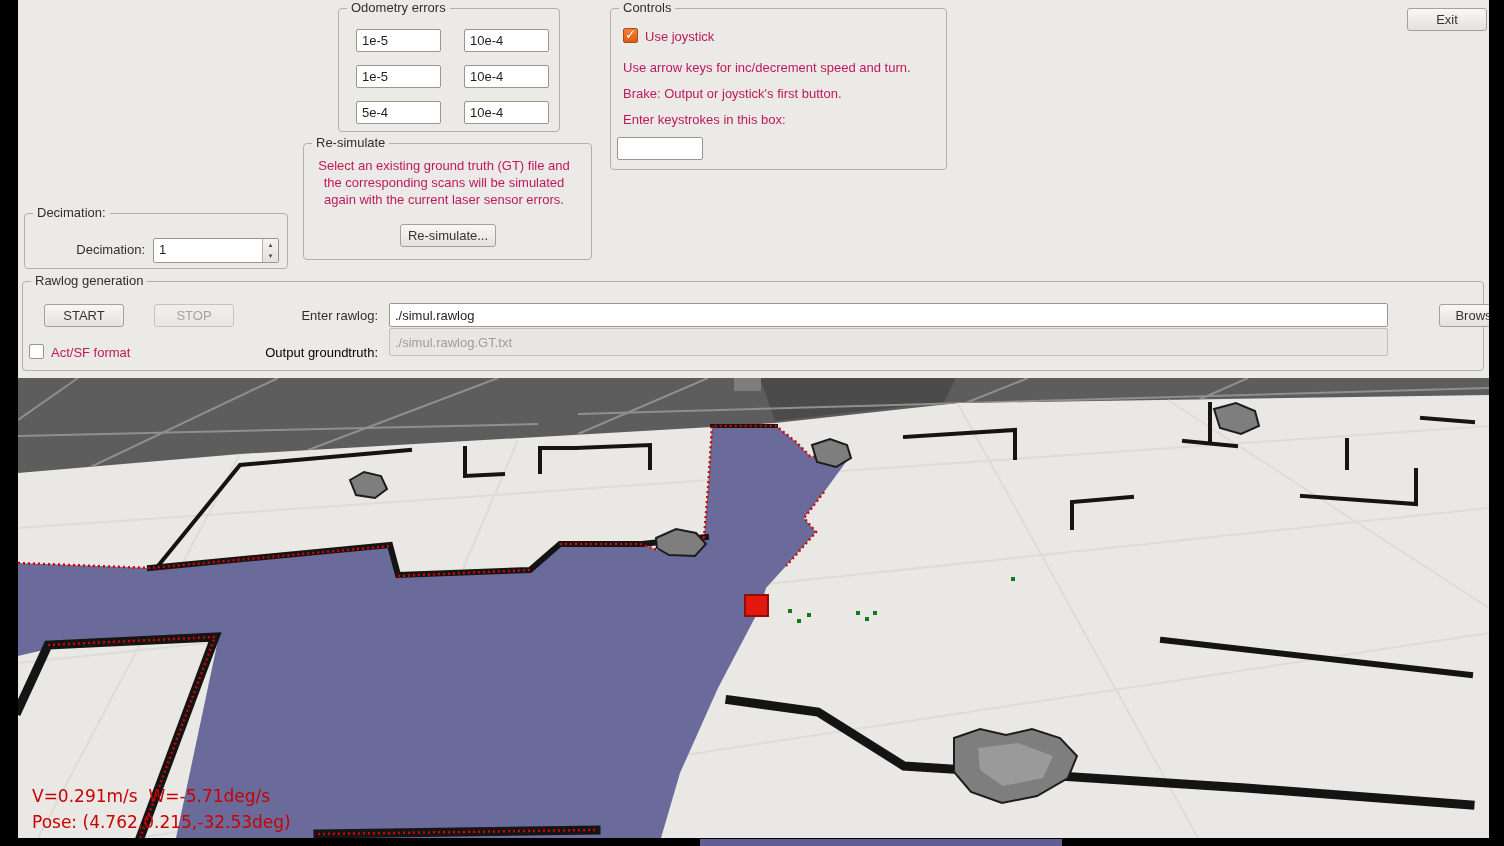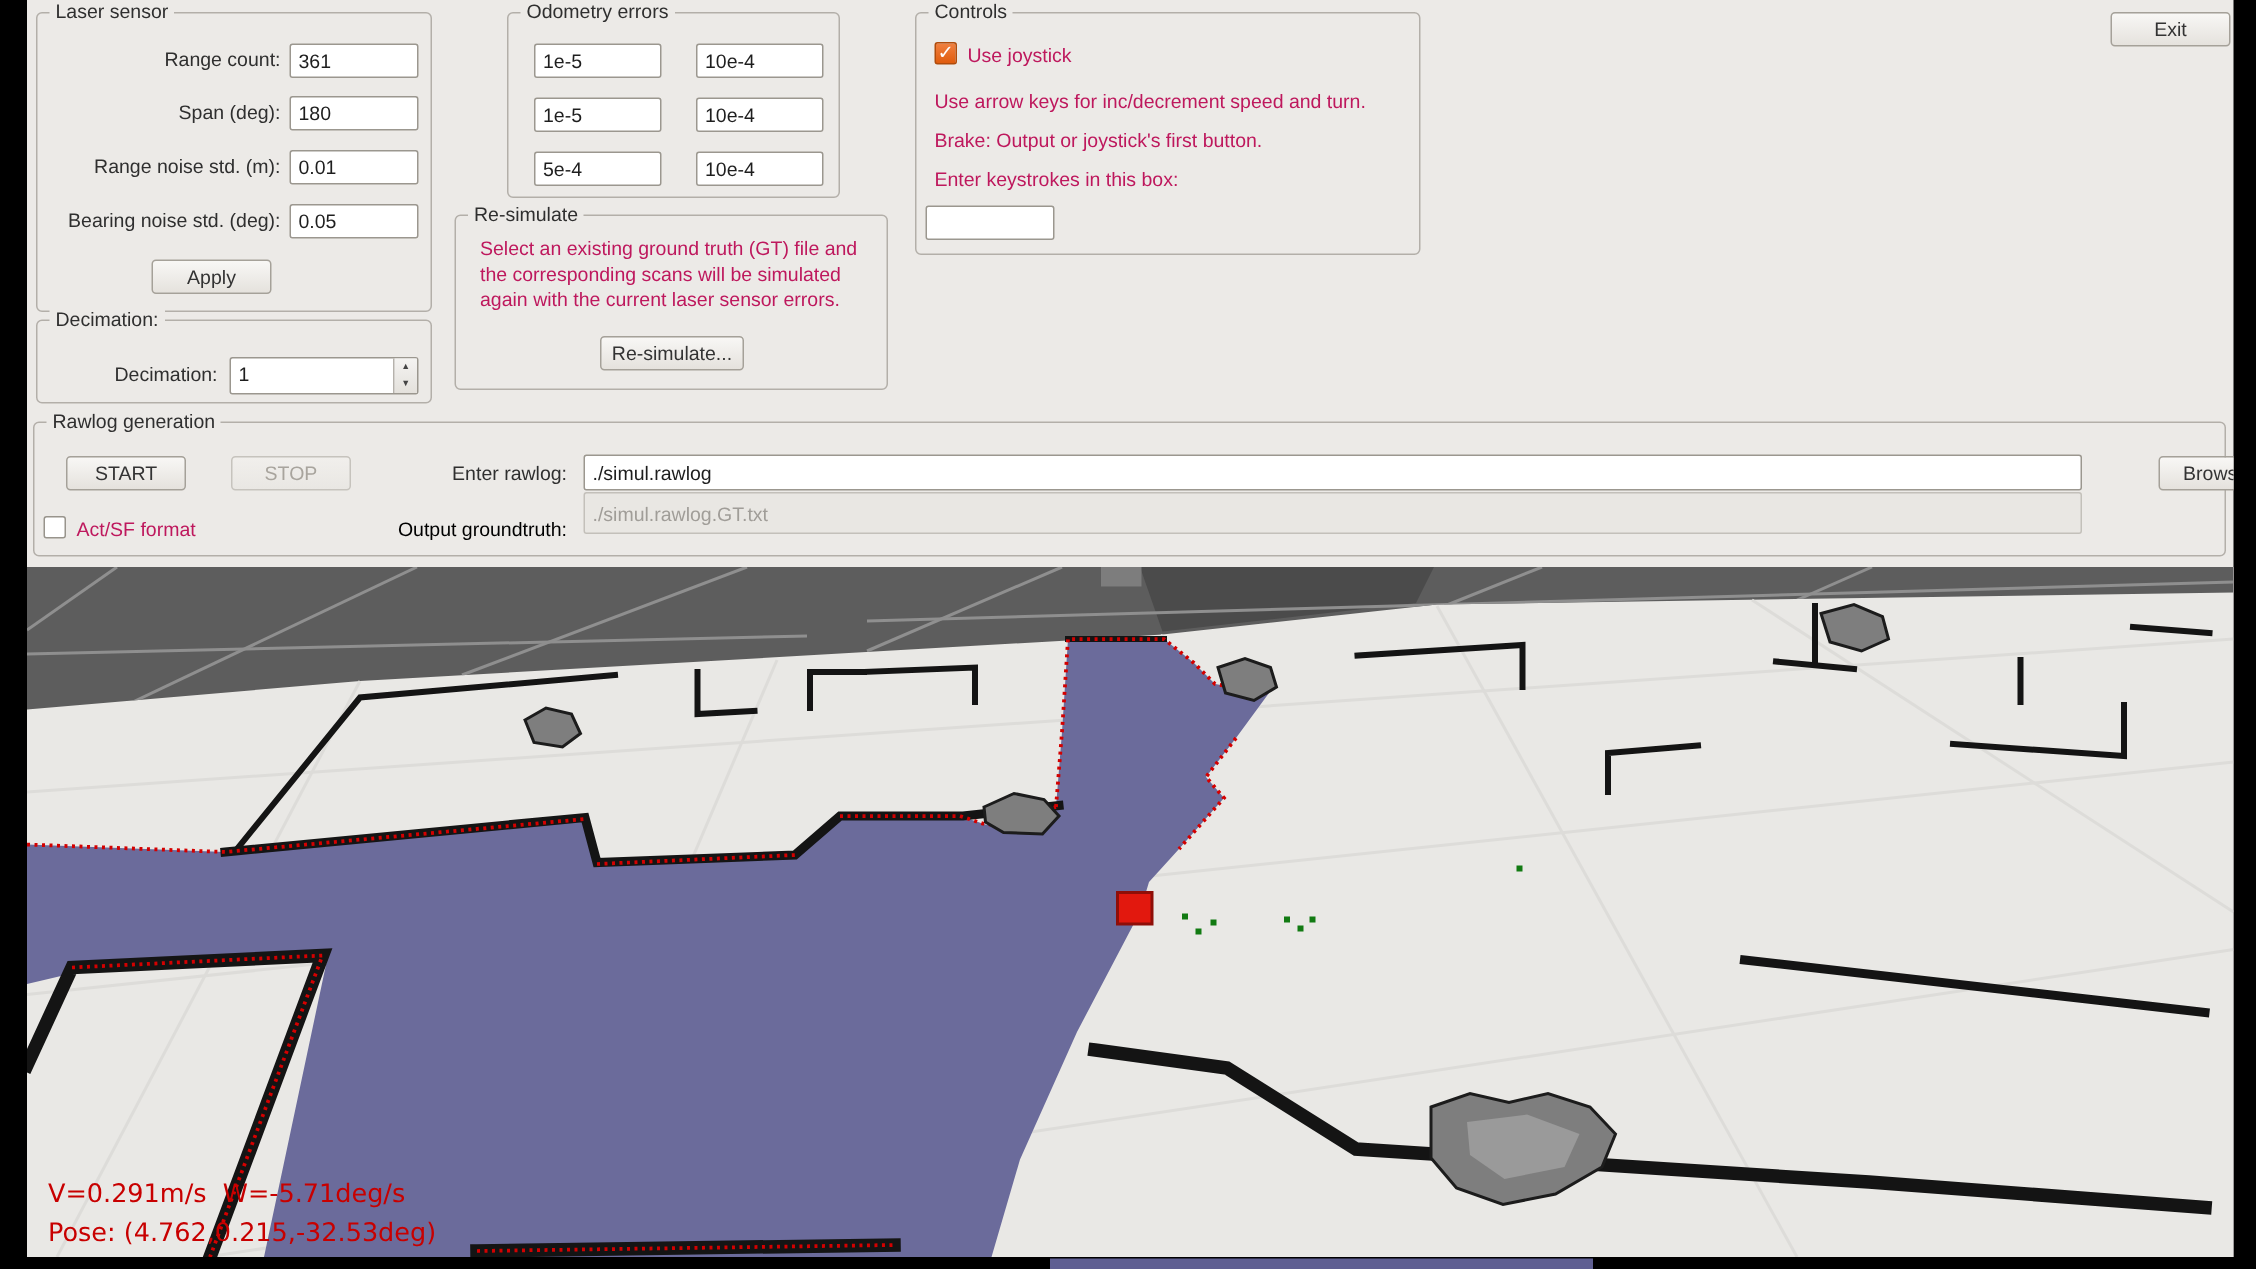--- a/index.html
+++ b/index.html
@@ -35,32 +35,20 @@
 
   #viewport{position:absolute;left:0;top:378px;width:1471px;height:460px;background:#e9e8e5;}
   .hud{position:absolute;color:#c80000;font:17px "DejaVu Sans","Liberation Sans",sans-serif;white-space:pre;}
   #bottomstrip{position:absolute;left:700px;top:839px;width:362px;height:7px;background:#5f5f92;}
 </style>
 </head>
 <body>
 
 <div id="app">
 
-  <div class="group" style="left:6px;top:8px;width:262px;height:198px;">
-    <span class="gtitle">Laser sensor</span>
-    <span class="rlbl" style="left:2px;top:23px;width:160px;">Range count:</span>
-    <input class="tin" style="left: 168px; top: 20px; width: 86px; height: 23px;" value="361">
-    <span class="rlbl" style="left:2px;top:58px;width:160px;">Span (deg):</span>
-    <input class="tin" style="left: 168px; top: 55px; width: 86px; height: 23px;" value="180">
-    <span class="rlbl" style="left:2px;top:94px;width:160px;">Range noise std. (m):</span>
-    <input class="tin" style="left: 168px; top: 91px; width: 86px; height: 23px;" value="0.01">
-    <span class="rlbl" style="left:2px;top:130px;width:160px;">Bearing noise std. (deg):</span>
-    <input class="tin" style="left: 168px; top: 127px; width: 86px; height: 23px;" value="0.05">
-    <div class="btn" style="left:76px;top:164px;width:80px;height:23px;">Apply</div>
-  </div>
 
   <div class="group" style="left:6px;top:213px;width:262px;height:54px;">
     <span class="gtitle">Decimation:</span>
     <span class="rlbl" style="left:28px;top:28px;width:92px;">Decimation:</span>
     <div class="spin" style="left:128px;top:24px;width:126px;height:25px;">
       <span class="sval">1</span>
       <div class="sbtns">
         <div class="sb">▲</div>
         <div class="sb">▼</div>
       </div>
@@ -72,21 +60,21 @@
     <input class="tin" style="left: 17px; top: 20px; width: 85px; height: 23px;" value="1e-5">
     <input class="tin" style="left: 125px; top: 20px; width: 85px; height: 23px;" value="10e-4">
     <input class="tin" style="left: 17px; top: 56px; width: 85px; height: 23px;" value="1e-5">
     <input class="tin" style="left: 125px; top: 56px; width: 85px; height: 23px;" value="10e-4">
     <input class="tin" style="left: 17px; top: 92px; width: 85px; height: 23px;" value="5e-4">
     <input class="tin" style="left: 125px; top: 92px; width: 85px; height: 23px;" value="10e-4">
   </div>
 
   <div class="group" style="left:285px;top:143px;width:287px;height:115px;">
     <span class="gtitle">Re-simulate</span>
-    <div class="lbl" style="left:16px;top:13px;width:268px;white-space:normal;line-height:17px;">Select an existing ground truth (GT) file and the corresponding scans will be simulated again with the current laser sensor errors.</div>
+    <div class="lbl" style="left:6px;top:13px;width:268px;white-space:normal;line-height:17px;text-align:center;">Select an existing ground truth (GT) file and the corresponding scans will be simulated again with the current laser sensor errors.</div>
     <div class="btn" style="left:96px;top:80px;width:96px;height:23px;">Re-simulate...</div>
   </div>
 
   <div class="group" style="left:592px;top:8px;width:335px;height:160px;">
     <span class="gtitle">Controls</span>
     <div class="cb checked" style="left:12px;top:19px;">
       <span class="tick">✓</span>
     </div>
     <span class="lbl" style="left:34px;top:20px;">Use joystick</span>
     <span class="lbl" style="left:12px;top:51px;">Use arrow keys for inc/decrement speed and turn.</span>

